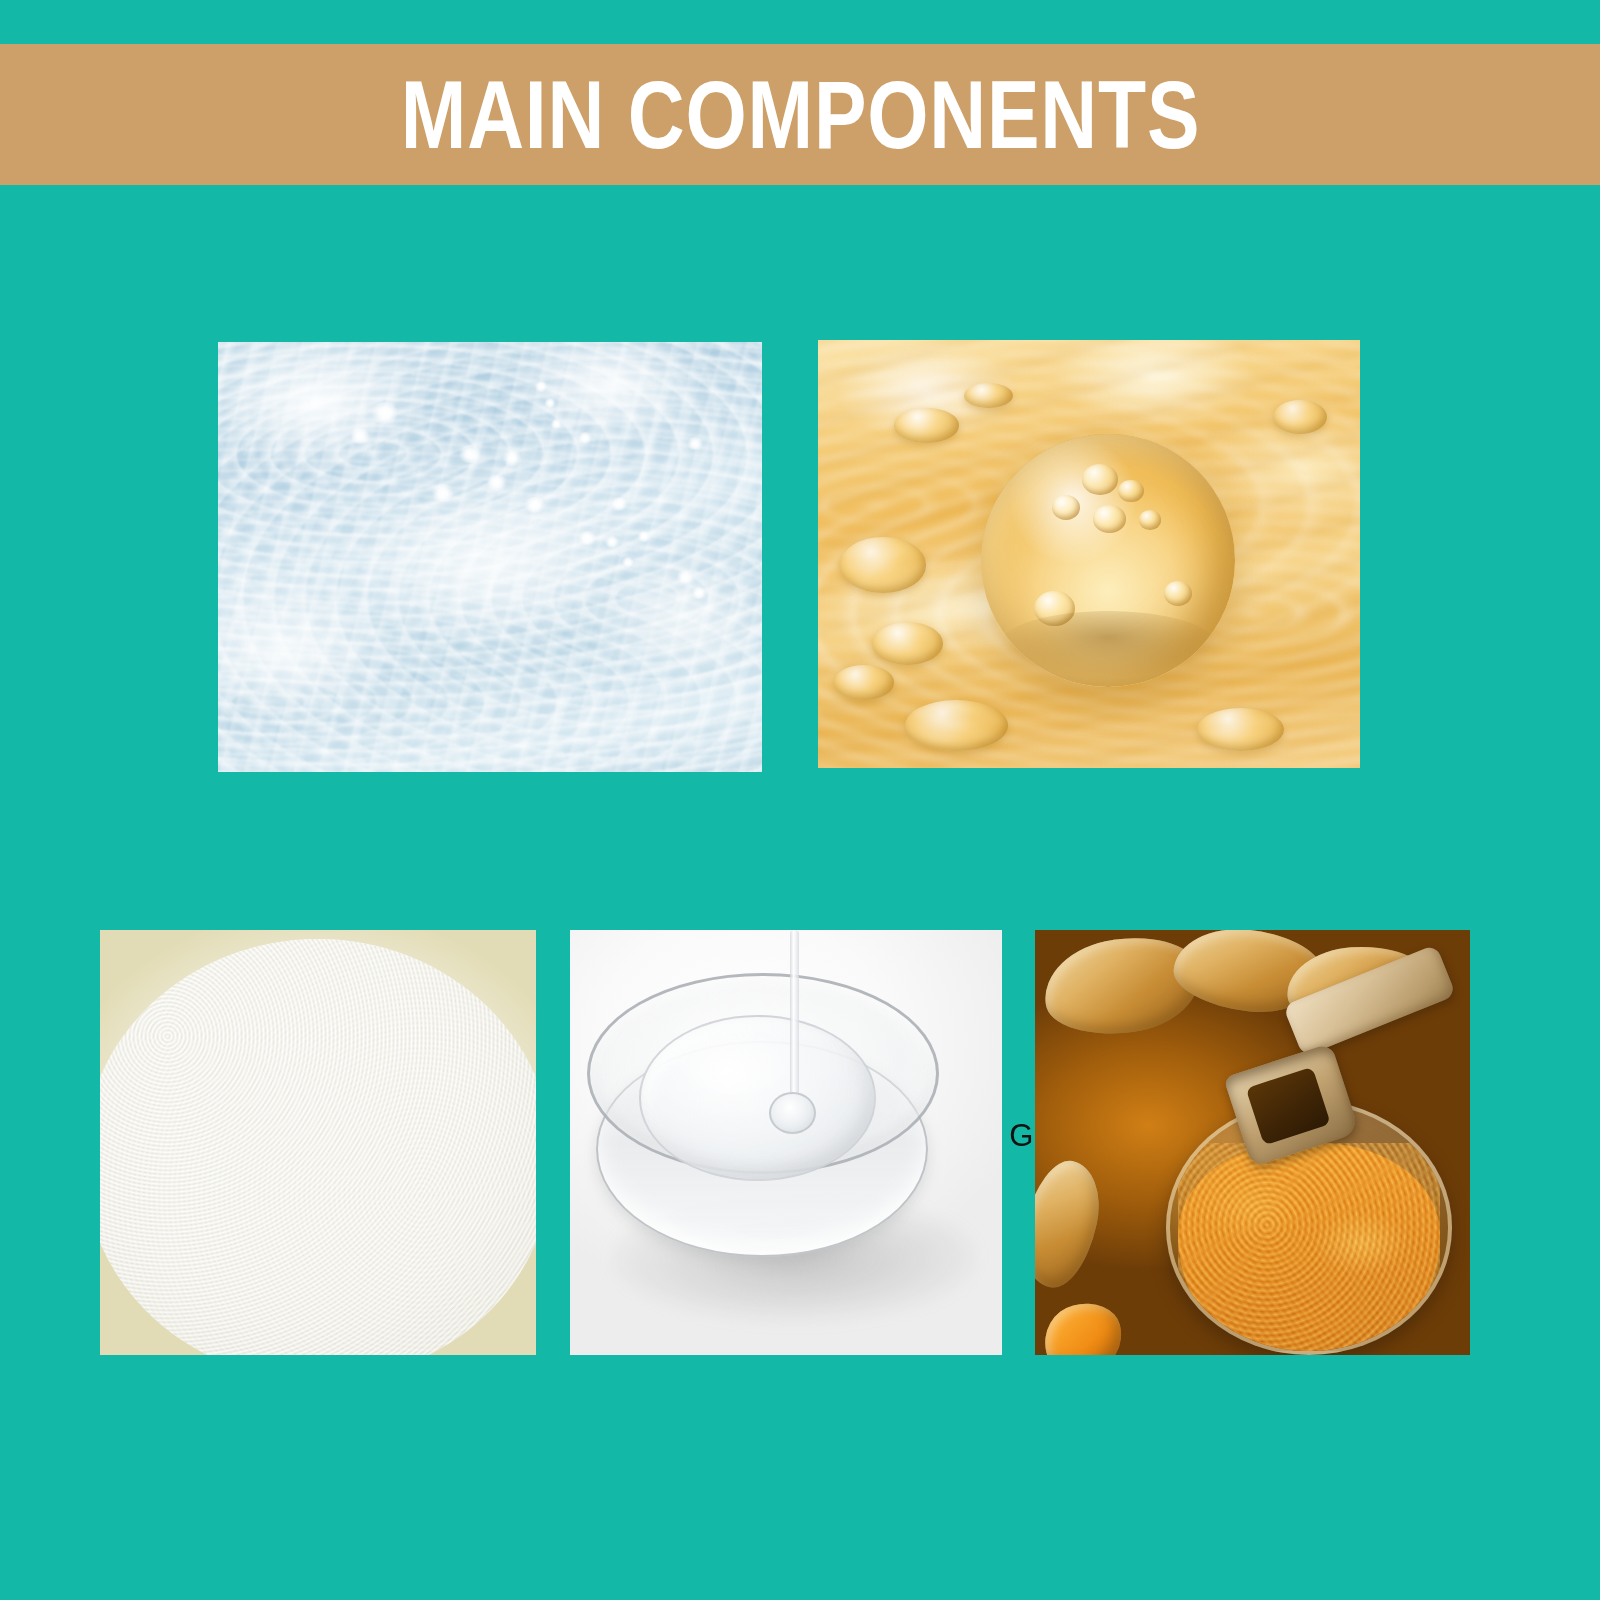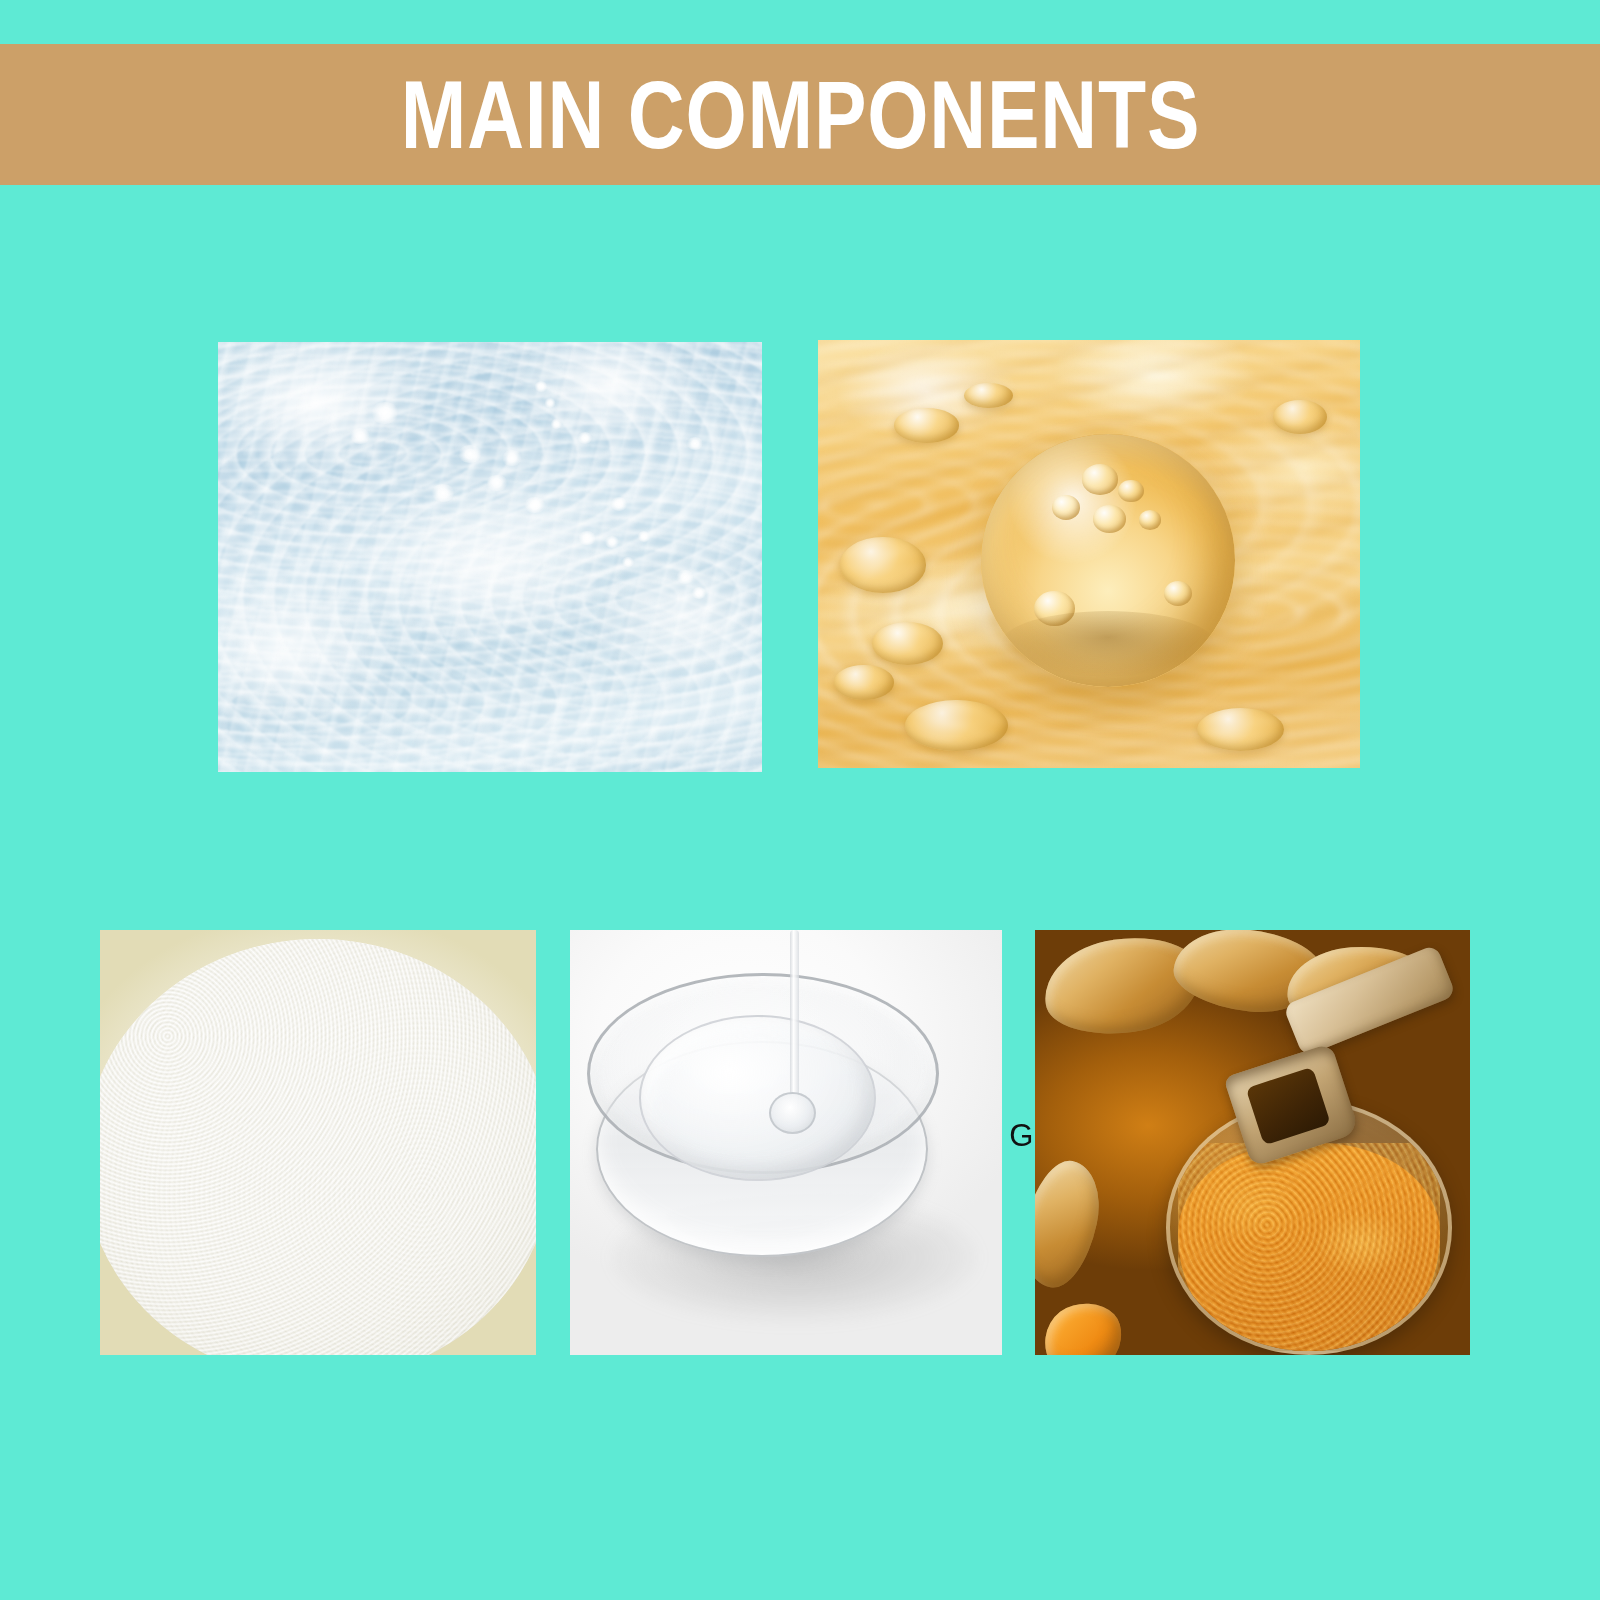--- a/index.html
+++ b/index.html
@@ -10,21 +10,21 @@
     width: 1600px;
     height: 1600px;
     background: #ffffff;
     font-family: "Liberation Sans", sans-serif;
     overflow: hidden;
   }
   .page {
     position: relative;
     width: 1600px;
     height: 1600px;
-    background: #5eead4;
+    background: #14b8a6;
   }
 
   
   .banner {
     position: absolute;
     left: 0;
     top: 44px;
     width: 1600px;
     height: 141px;
     background: #cca068;

